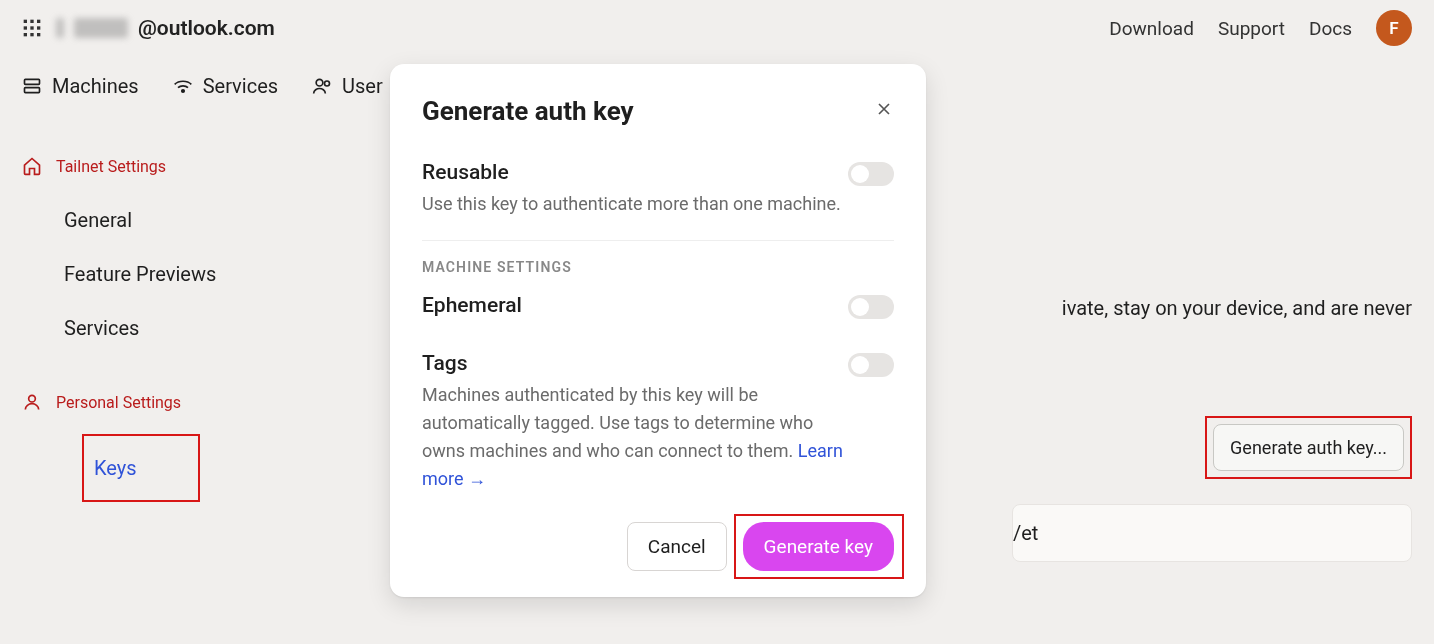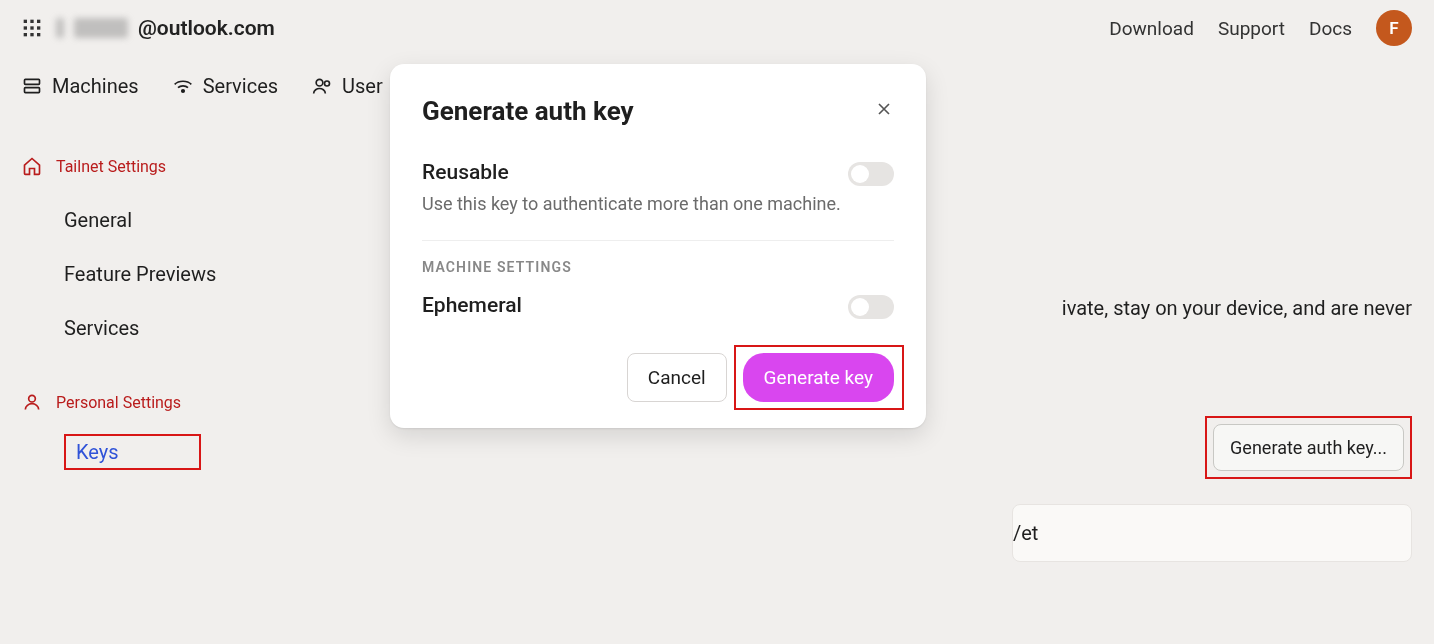--- a/index.html
+++ b/index.html
@@ -14,21 +14,21 @@
 .nav { display: flex; align-items: center; gap: 34px; height: 60px; padding: 0 22px; border-bottom: 0; }
 .nav-item { display: flex; align-items: center; gap: 10px; font-size: 20px; color: #1f1f1f; }
 .nav-item svg { width: 20px; height: 20px; }
 .main { display: flex; padding: 40px 22px 0 22px; gap: 30px; height: calc(100% - 116px); }
 .sidebar { width: 260px; }
 .side-heading { display: flex; align-items: center; gap: 14px; font-size: 16px; color: #b91c1c; margin-bottom: 22px; }
 .side-heading svg { width: 20px; height: 20px; }
 .side-item { padding: 10px 6px 10px 42px; font-size: 20px; color: #1f1f1f; margin-bottom: 10px; }
 .side-item.selected { color: #3053d8; }
 .callout-red { border: 2px solid #d81616; }
-.keys-callout { width: 137px; margin-left: 42px; padding: 4px 10px;}
+.keys-callout { width: 118px; margin-left: 60px; padding: 20px 10px;}
 .content { flex: 1; position: relative; padding-top: 24px; font-size: 20px; color: #1f1f1f; }
 .content-frag { position: absolute; right: 0; top: 140px; max-width: 380px; text-align: left; }
 .gen-box { position: absolute; right: 0; top: 260px; }
 .gen-btn-inner { border: 1px solid #c8c8c4; background: #f7f7f5; border-radius: 8px; padding: 12px 16px; font-size: 18px; color: #1f1f1f; }
 .gray-panel { position: absolute; right: 0; top: 348px; width: 400px; height: 58px; background: #faf9f7; border: 1px solid #e7e4e1; border-radius: 8px; display: flex; align-items: center; }
 .gray-panel span {}
 .modal-backdrop { position: absolute; inset: 0; }
 .modal { position: absolute; top: 64px; left: 390px; width: 536px; background: #fff; border-radius: 14px; box-shadow: 0 8px 24px rgba(0,0,0,.12), 0 1px 2px rgba(0,0,0,.08); padding: 32px 32px 26px 32px; }
 .modal-header { display: flex; align-items: center; justify-content: space-between; margin-bottom: 24px; }
 .modal-title { font-size: 26px; font-weight: 700; color: #1f1f1f; }
@@ -163,19 +163,28 @@
 
   <div class="modal-section-label">MACHINE SETTINGS</div>
 
   <div class="setting">
     <div class="setting-label">
       <div class="setting-title">Ephemeral</div>
     </div>
     <div class="toggle"></div>
   </div>
 
+  <div class="setting">
+    <div class="setting-label">
+      <div class="setting-title">Tags</div>
+      <div class="setting-desc">
+        <span>Machines authenticated by this key will be automatically tagged. Use tags to determine who owns machines and who can connect to them. </span><a href="#">Learn more</a>
+      </div>
+    </div>
+    <div class="toggle"></div>
+  </div>
 
   <div class="modal-footer">
     <button class="btn btn-secondary">Cancel</button>
     <button class="btn btn-primary">Generate key</button>
     <div class="callout-red footer-callout"></div>
   </div>
 </div>
 
 </body></html>

